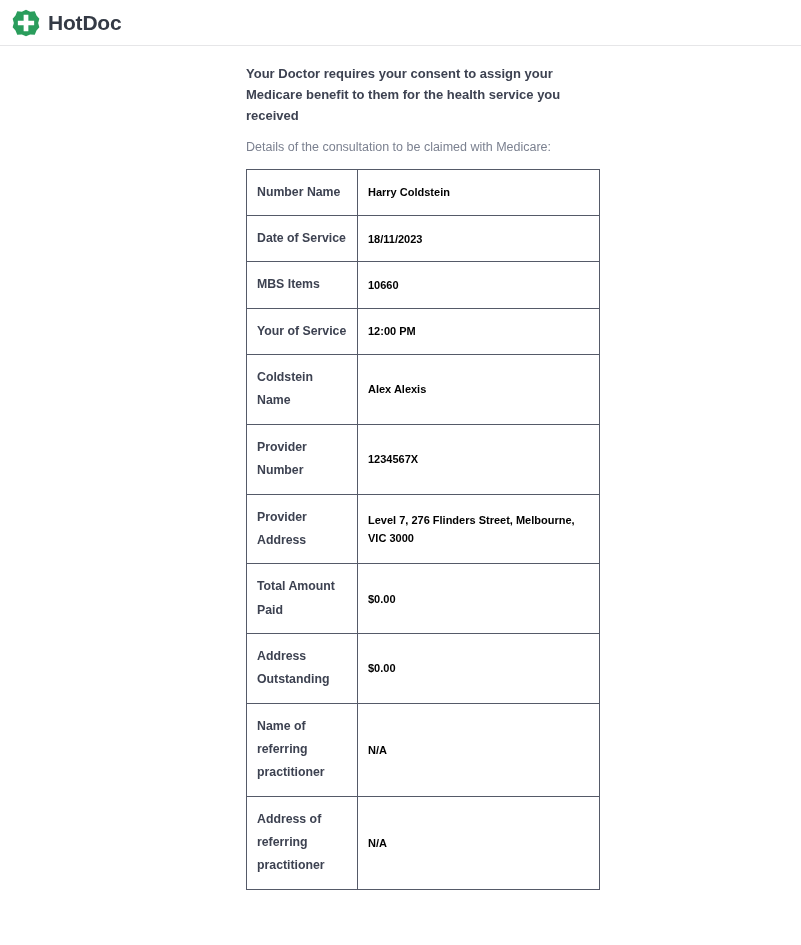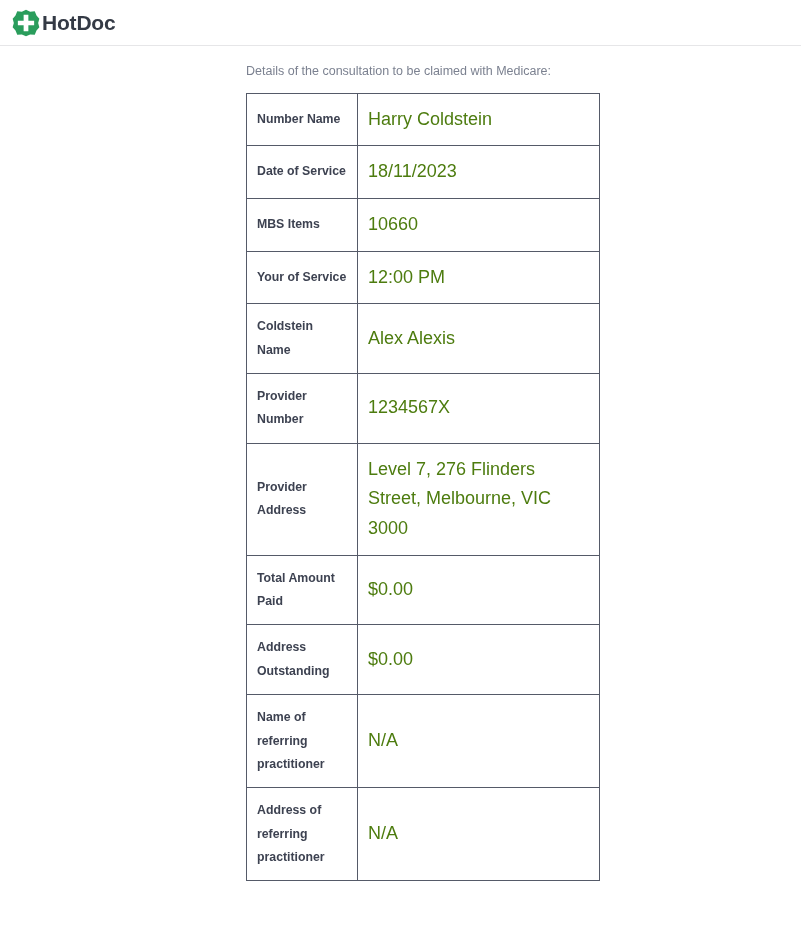--- a/index.html
+++ b/index.html
@@ -22,21 +22,21 @@
     width: 100%;
     background: #ffffff;
     border-bottom: 1px solid #e6e6e8;
     display: flex;
     align-items: center;
     padding-left: 12px;
   }
   .brand {
     display: flex;
     align-items: center;
-    gap: 2px;
+    gap: 8px;
     text-decoration: none;
   }
   .brand-mark {
     width: 28px;
     height: 28px;
     display: block;
     flex: 0 0 28px;
   }
   .brand-name {
     font-size: 21px;
@@ -80,23 +80,23 @@
   }
   .details-table td.cell-label {
     width: 111px;
     font-size: 12.3px;
     font-weight: bold;
     color: #3d4251;
     line-height: 1.9;
   }
   .details-table td.cell-value {
     width: 242px;
-    font-size: 18px;
-    font-weight: normal;
-    color: #4d7c0f;
+    font-size: 11px;
+    font-weight: bold;
+    color: #000000;
     line-height: 1.65;
   }
 </style>
 </head>
 <body>
 
 <header class="site-header">
   <div class="brand">
     <span class="brand-mark-wrap">
       <svg class="brand-mark" viewBox="0 0 64 64" xmlns="http://www.w3.org/2000/svg" aria-hidden="true">
@@ -106,20 +106,21 @@
                  L1.5 22.5 L8.0 15.0 L12.0 5.2 L22.5 6.0 Z" fill="#2a9d5c"></path>
         <path d="M26.6 13.4 h10.8 v13.2 h13.2 v10.8 h-13.2 v13.2 h-10.8 v-13.2 h-13.2 v-10.8 h13.2 z" fill="#ffffff"></path>
       </svg>
     </span>
     <span class="brand-name">HotDoc</span>
   </div>
 </header>
 
 <main class="content">
 
+  <h1 class="consent-heading">Your Doctor requires your consent to assign your Medicare benefit to them for the health service you received</h1>
 
   <p class="consent-subheading">Details of the consultation to be claimed with Medicare:</p>
 
   <table class="details-table">
     <tbody>
 
       <tr>
         <td class="cell-label">Number Name</td>
         <td class="cell-value">Harry Coldstein</td>
       </tr>

